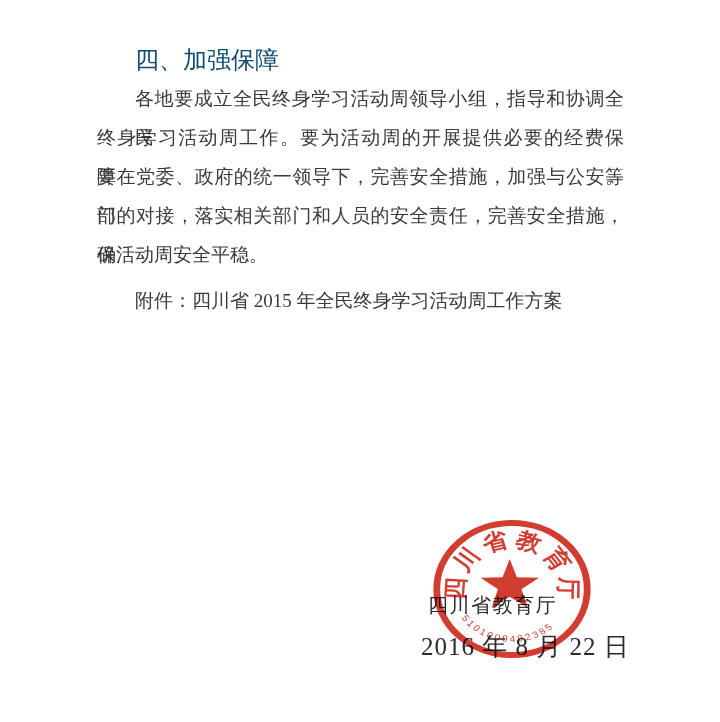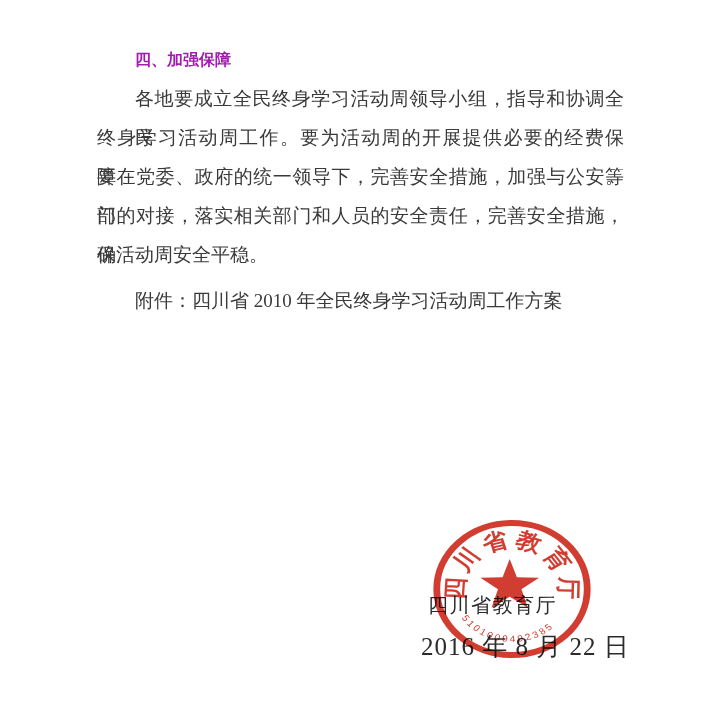--- a/index.html
+++ b/index.html
@@ -27,23 +27,23 @@
   }
   .jline {              
     white-space: normal;
     text-align: justify;
     text-align-last: justify;
   }
   .indent { padding-left: 38px; }
   .heading-line {
     height: 39px;
     line-height: 39px;
-    font-size: 16px;
-    font-weight: bold;
-    color: #a21caf;
+    font-size: 24px;
+    font-weight: normal;
+    color: #0c4a6e;
     font-family: "Liberation Sans", "DejaVu Sans", sans-serif;
     padding-left: 38px;
   }
   .attachment-line {
     margin-top: 7px;
     height: 39px;
     line-height: 39px;
     font-size: 19px;
     color: #3a3a3a;
     padding-left: 38px;
@@ -101,21 +101,21 @@
     <div class="heading-line">四、加强保障</div>
 
     <div>
       <div class="line jline indent">各地要成立全民终身学习活动周领导小组，指导和协调全民</div>
       <div class="line jline">终身学习活动周工作。要为活动周的开展提供必要的经费保障。</div>
       <div class="line jline">要在党委、政府的统一领导下，完善安全措施，加强与公安等部</div>
       <div class="line jline">门的对接，落实相关部门和人员的安全责任，完善安全措施，确</div>
       <div class="line">保活动周安全平稳。</div>
     </div>
 
-    <div class="attachment-line">附件：四川省 2010 年全民终身学习活动周工作方案</div>
+    <div class="attachment-line">附件：四川省 2015 年全民终身学习活动周工作方案</div>
 
   </div>
 
   <svg class="seal-svg" viewBox="425 510 175 155" xmlns="http://www.w3.org/2000/svg">
     <g transform="translate(512,589) scale(1.14,1) translate(-512,-589)">
       <circle class="seal-ring" cx="512" cy="589" r="66" stroke="#cf2f22"></circle>
       <path id="sealNameArc" d="M472.5 603.4 A42 42 0 1 1 551.5 603.4" fill="none"></path>
       <path id="sealCodeArc" d="M466.1 615.5 A53 53 0 0 0 557.9 615.5" fill="none"></path>
       <polygon points="510,559 516.3,577.3 535.7,577.7 520.3,589.3 525.9,607.8 510,596.8 494.1,607.8 499.7,589.3 484.3,577.7 503.7,577.3" fill="#cf2f22"></polygon>
       <text class="seal-name-text" fill="#cf2f22">

